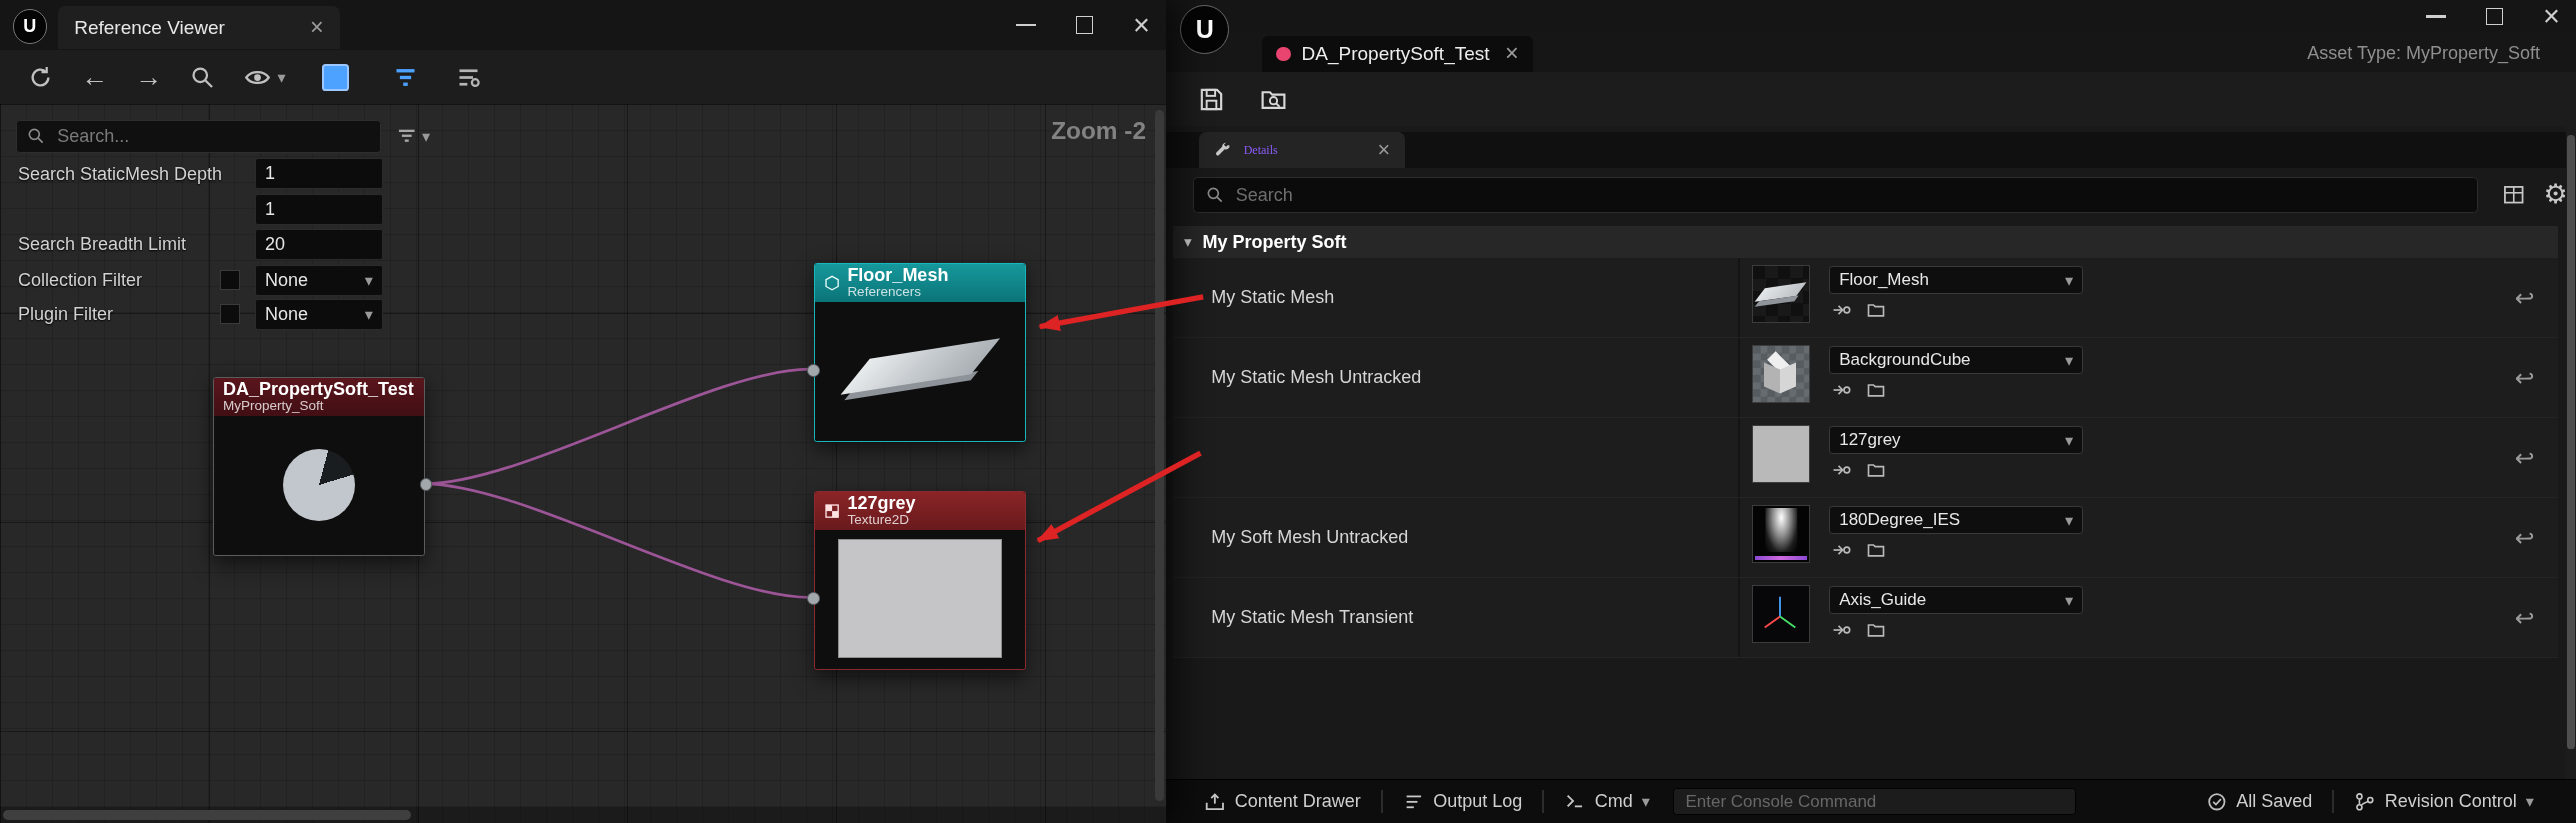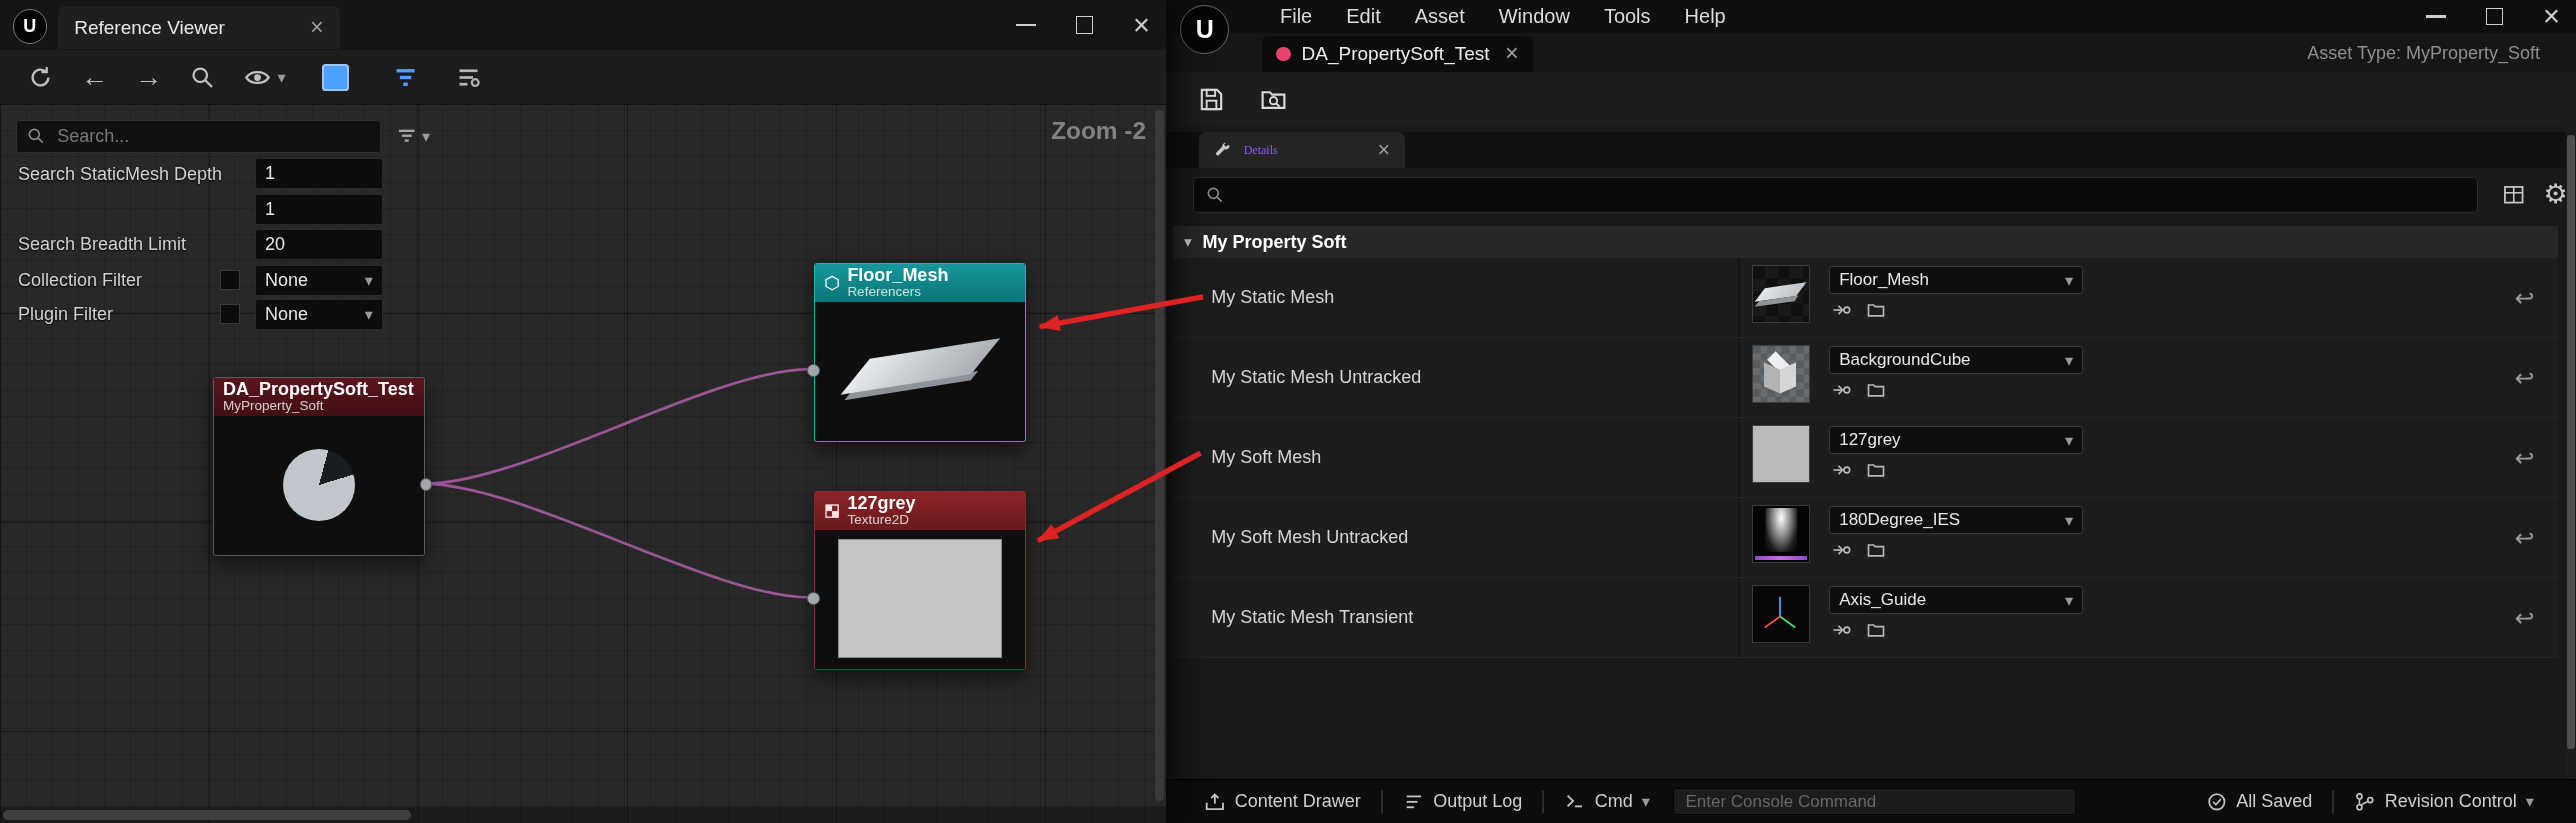--- a/index.html
+++ b/index.html
@@ -176,28 +176,20 @@
 </style>
 </head>
 <body>
 
 <div id="root" class="noselect">
 
   <div id="right-window">
 
     <div class="ue-logo">U</div>
 
-    <div class="rw-menubar">
-      <div class="menu-item">File</div>
-      <div class="menu-item">Edit</div>
-      <div class="menu-item">Asset</div>
-      <div class="menu-item">Window</div>
-      <div class="menu-item">Tools</div>
-      <div class="menu-item">Help</div>
-    </div>
     <div class="win-controls">
       <span class="ctl-min"></span>
       <span class="ctl-max"></span>
       <span class="ctl-close">×</span>
     </div>
 
     <div class="rw-tabrow">
       <div class="doc-tab">
         <span class="doc-tab-dot"></span>
         <span class="doc-tab-label">DA_PropertySoft_Test</span>
@@ -231,20 +223,21 @@
       </svg>
       <span class="dt-tab-label">Details</span>
       <span class="dt-tab-close">×</span>
     </div>
 
     <div class="dt-search">
       <svg class="icon" width="20" height="20" viewBox="0 0 24 24">
         <circle cx="10" cy="10" r="6" fill="none" stroke="#8a8a8a" stroke-width="2"></circle>
         <line x1="14.6" y1="14.6" x2="20" y2="20" stroke="#8a8a8a" stroke-width="2"></line>
       </svg>
+      <input placeholder="Search" style="">
     </div>
     <div class="dt-search-icons">
       <span>
         <svg class="icon" width="23.5" height="23.5" viewBox="0 0 24 24">
           <rect x="3" y="4" width="18" height="16" fill="none" stroke="#c8c8c8" stroke-width="1.8"></rect>
           <line x1="3" y1="10" x2="21" y2="10" stroke="#c8c8c8" stroke-width="1.6"></line>
           <line x1="12" y1="4" x2="12" y2="20" stroke="#c8c8c8" stroke-width="1.6"></line>
         </svg>
       </span>
       <span class="gear-glyph">⚙</span>
@@ -312,21 +305,20 @@
           <span>
             <svg class="icon" width="20" height="20" viewBox="0 0 24 24">
               <path d="M3 6 h6 l2 2 h10 v11 H3 Z" fill="none" stroke="#b8b8b8" stroke-width="2"></path>
             </svg>
           </span>
         </div>
         <div class="dt-reset">↩</div>
       </div>
 
       <div class="dt-row">
-        <div class="dt-row-label">My Soft Mesh</div>
         <div class="dt-splitter"></div>
         <div class="dt-thumb">
           <div class="thumb-grey"></div>
         </div>
         <div class="dt-combo">
           <span class="dt-combo-text">127grey</span>
           <span class="chev">▾</span>
         </div>
         <div class="dt-row-icons">
           <span>

